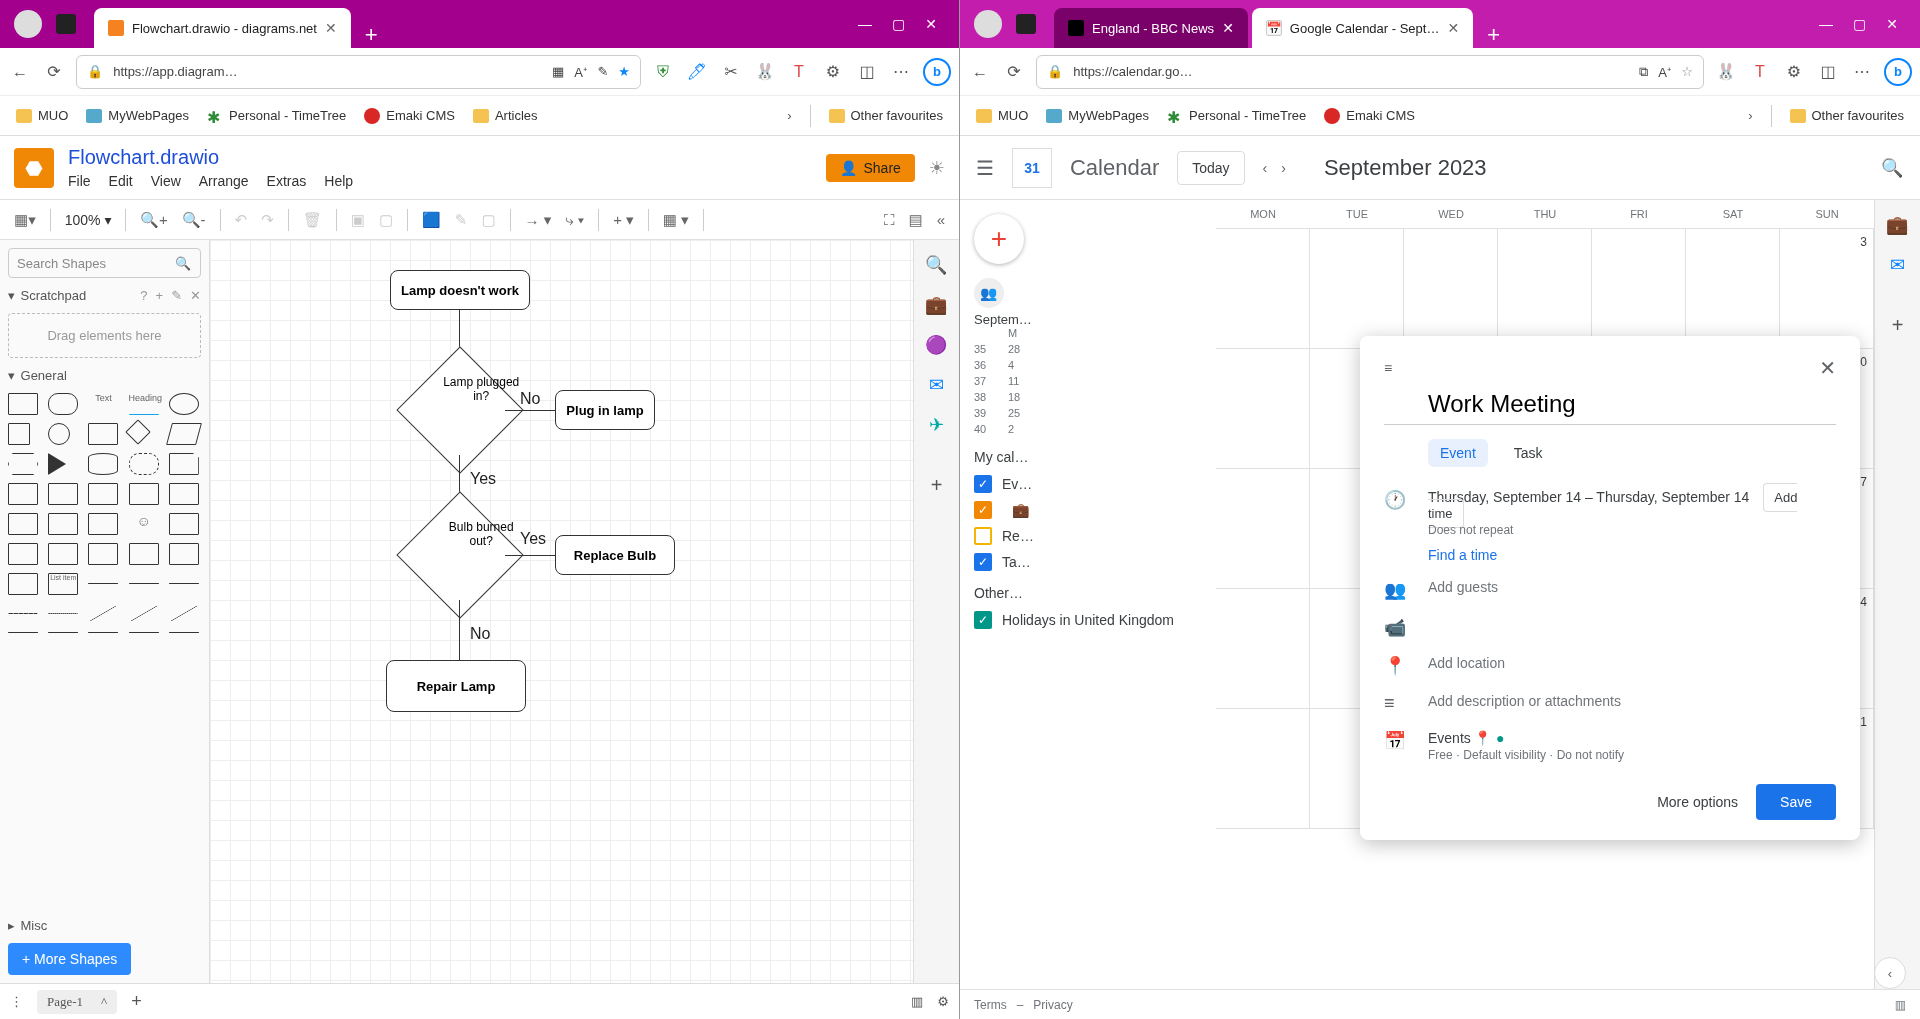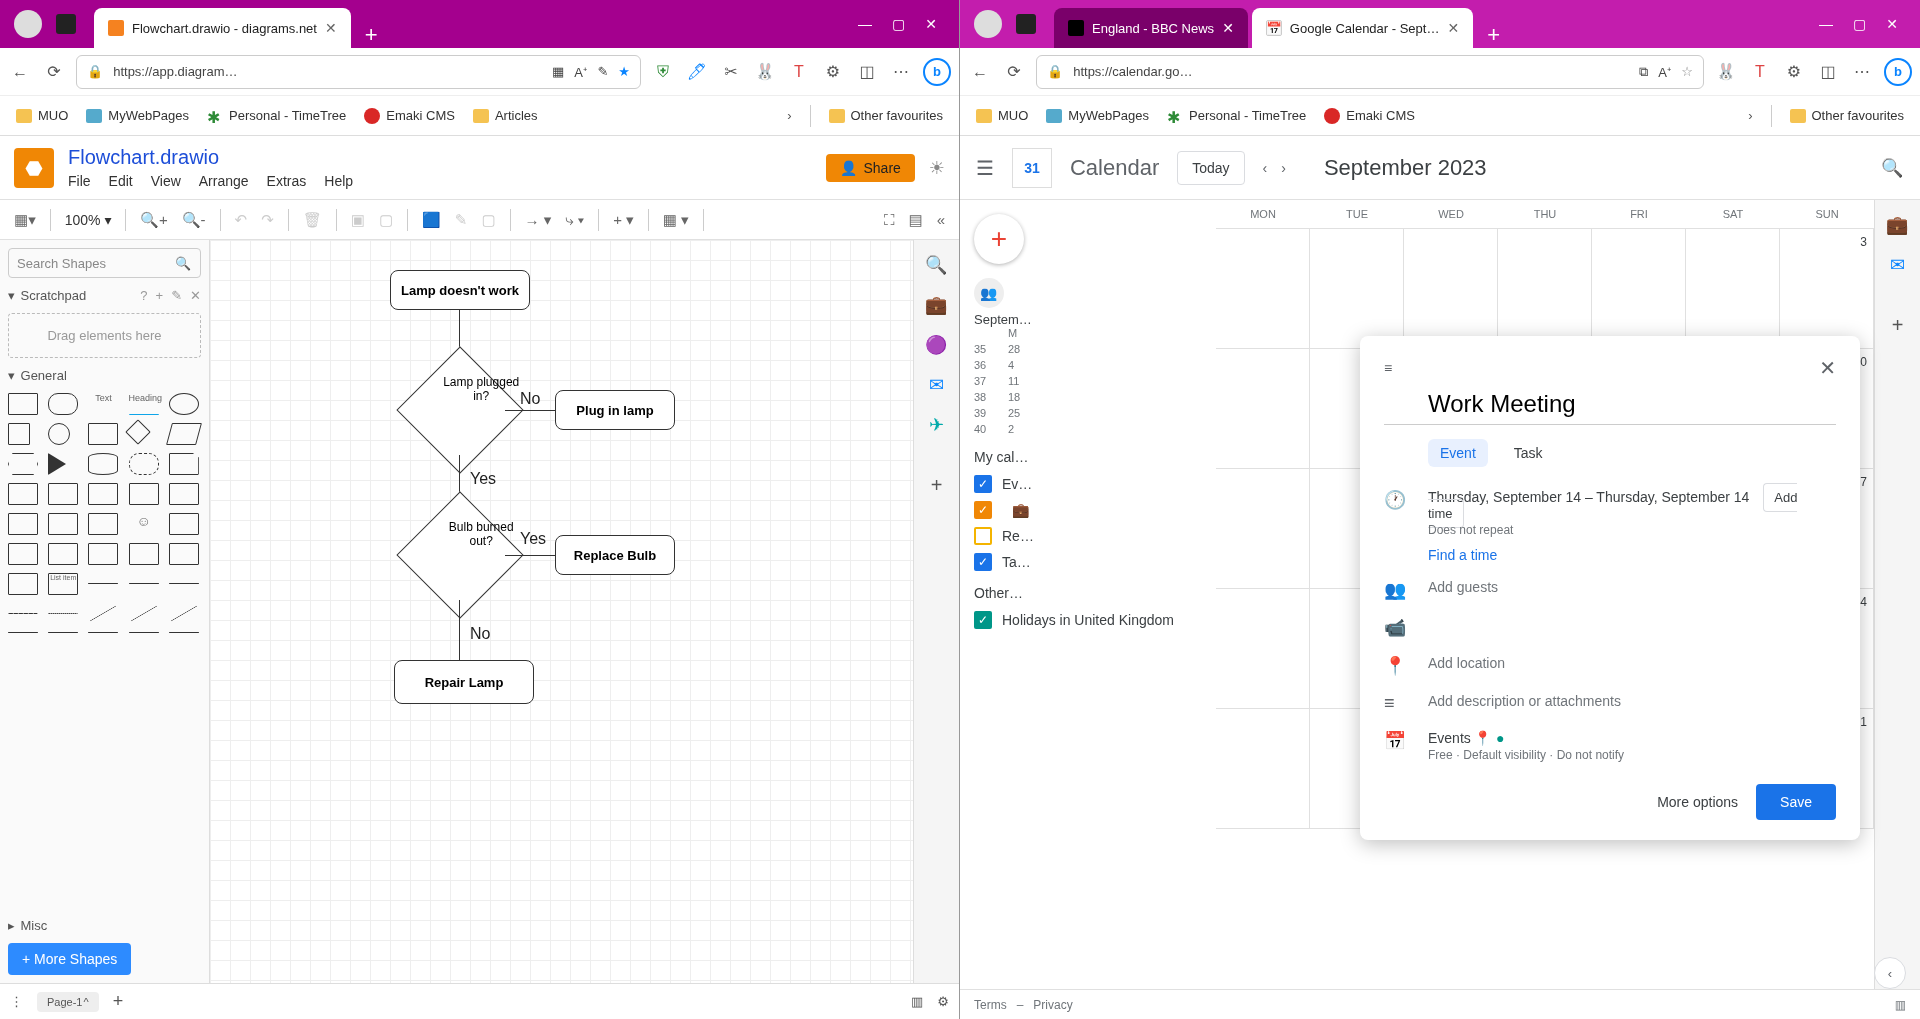--- a/index.html
+++ b/index.html
@@ -70,21 +70,21 @@
 
 .drawio-canvas { flex: 1; background: #fff; position: relative; background-image: linear-gradient(#eee 1px, transparent 1px), linear-gradient(90deg, #eee 1px, transparent 1px); background-size: 20px 20px; }
 .fc-box { position: absolute; border: 1.5px solid #333; background: #fff; border-radius: 8px; display: flex; align-items: center; justify-content: center; font-size: 13px; text-align: center; padding: 4px; font-weight: bold; }
 .fc-diamond { position: absolute; width: 90px; height: 90px; transform: rotate(45deg); border: 1.5px solid #333; background: #fff; }
 .fc-diamond span { display: block; transform: rotate(-45deg); font-size: 12px; text-align: center; }
 .fc-line { position: absolute; background: #333; }
 .fc-label { position: absolute; font-size: 16px; color: #222; }
 
 
 .drawio-bottom { height: 36px; border-top: 1px solid #ddd; display: flex; align-items: center; padding: 0 10px; gap: 14px; color: #555; }
-.page-tab { background: #eee; padding: 4px 10px; border-radius: 4px; font-size: 11px; display: flex; gap: 1px; align-items: center; }
+.page-tab { background: #eee; padding: 4px 10px; border-radius: 4px; font-size: 13px; display: flex; gap: 18px; align-items: center; font-family: Liberation Serif, serif; }
 
 
 .edge-sidebar { width: 46px; background: #f5f5f5; border-left: 1px solid #ddd; display: flex; flex-direction: column; align-items: center; gap: 18px; padding: 14px 0; font-size: 18px; color: #555; }
 
 
 .gcal-body { flex: 1; display: flex; flex-direction: column; position: relative; }
 .gcal-top { height: 64px; display: flex; align-items: center; padding: 0 16px; gap: 18px; border-bottom: 1px solid #e0e0e0; }
 .gcal-logo { width: 40px; height: 40px; background: #fff; border: 1px solid #ddd; border-radius: 0; display: flex; align-items: center; justify-content: center; font-size: 14px; font-weight: bold; }
 .gcal-logo .b { color: #1a73e8; }
 .gcal-title { font-size: 22px; color: #5f6368; }
@@ -333,32 +333,32 @@
       </div>
 
       <div class="drawio-canvas">
         <div class="fc-box" style="left:180px;top:30px;width:140px;height:40px">Lamp doesn't work</div>
         <div class="fc-line" style="left:249px;top:70px;width:1px;height:60px"></div>
         <div class="fc-diamond" style="left:205px;top:125px">
             <span>Lamp plugged in?</span>
           </div>
         <div class="fc-label" style="left:310px;top:150px">No</div>
         <div class="fc-line" style="left:295px;top:170px;width:50px;height:1px"></div>
-        <div class="fc-box" style="left:345px;top:150px;width:120px;height:40px">Plug in lamp</div>
+        <div class="fc-box" style="left:345px;top:150px;width:100px;height:40px">Plug in lamp</div>
         <div class="fc-line" style="left:249px;top:215px;width:1px;height:60px"></div>
         <div class="fc-label" style="left:260px;top:230px">Yes</div>
         <div class="fc-diamond" style="left:205px;top:270px">
             <span>Bulb burned out?</span>
           </div>
         <div class="fc-label" style="left:310px;top:290px">Yes</div>
         <div class="fc-line" style="left:295px;top:315px;width:50px;height:1px"></div>
         <div class="fc-box" style="left:345px;top:295px;width:120px;height:40px">Replace Bulb</div>
         <div class="fc-line" style="left:249px;top:360px;width:1px;height:60px"></div>
         <div class="fc-label" style="left:260px;top:385px">No</div>
-        <div class="fc-box" style="left:184px;top:420px;width:140px;height:44px">Repair Lamp</div>
+        <div class="fc-box" style="left:176px;top:420px;width:140px;height:52px">Repair Lamp</div>
       </div>
 
       <div class="edge-sidebar">
         <span>🔍</span>
         <span style="color:#d87">💼</span>
         <span>🟣</span>
         <span style="color:#0a84ff">✉</span>
         <span style="color:#0aa">✈</span>
         <span style="margin-top:20px;font-size:20px">+</span>
       </div>

